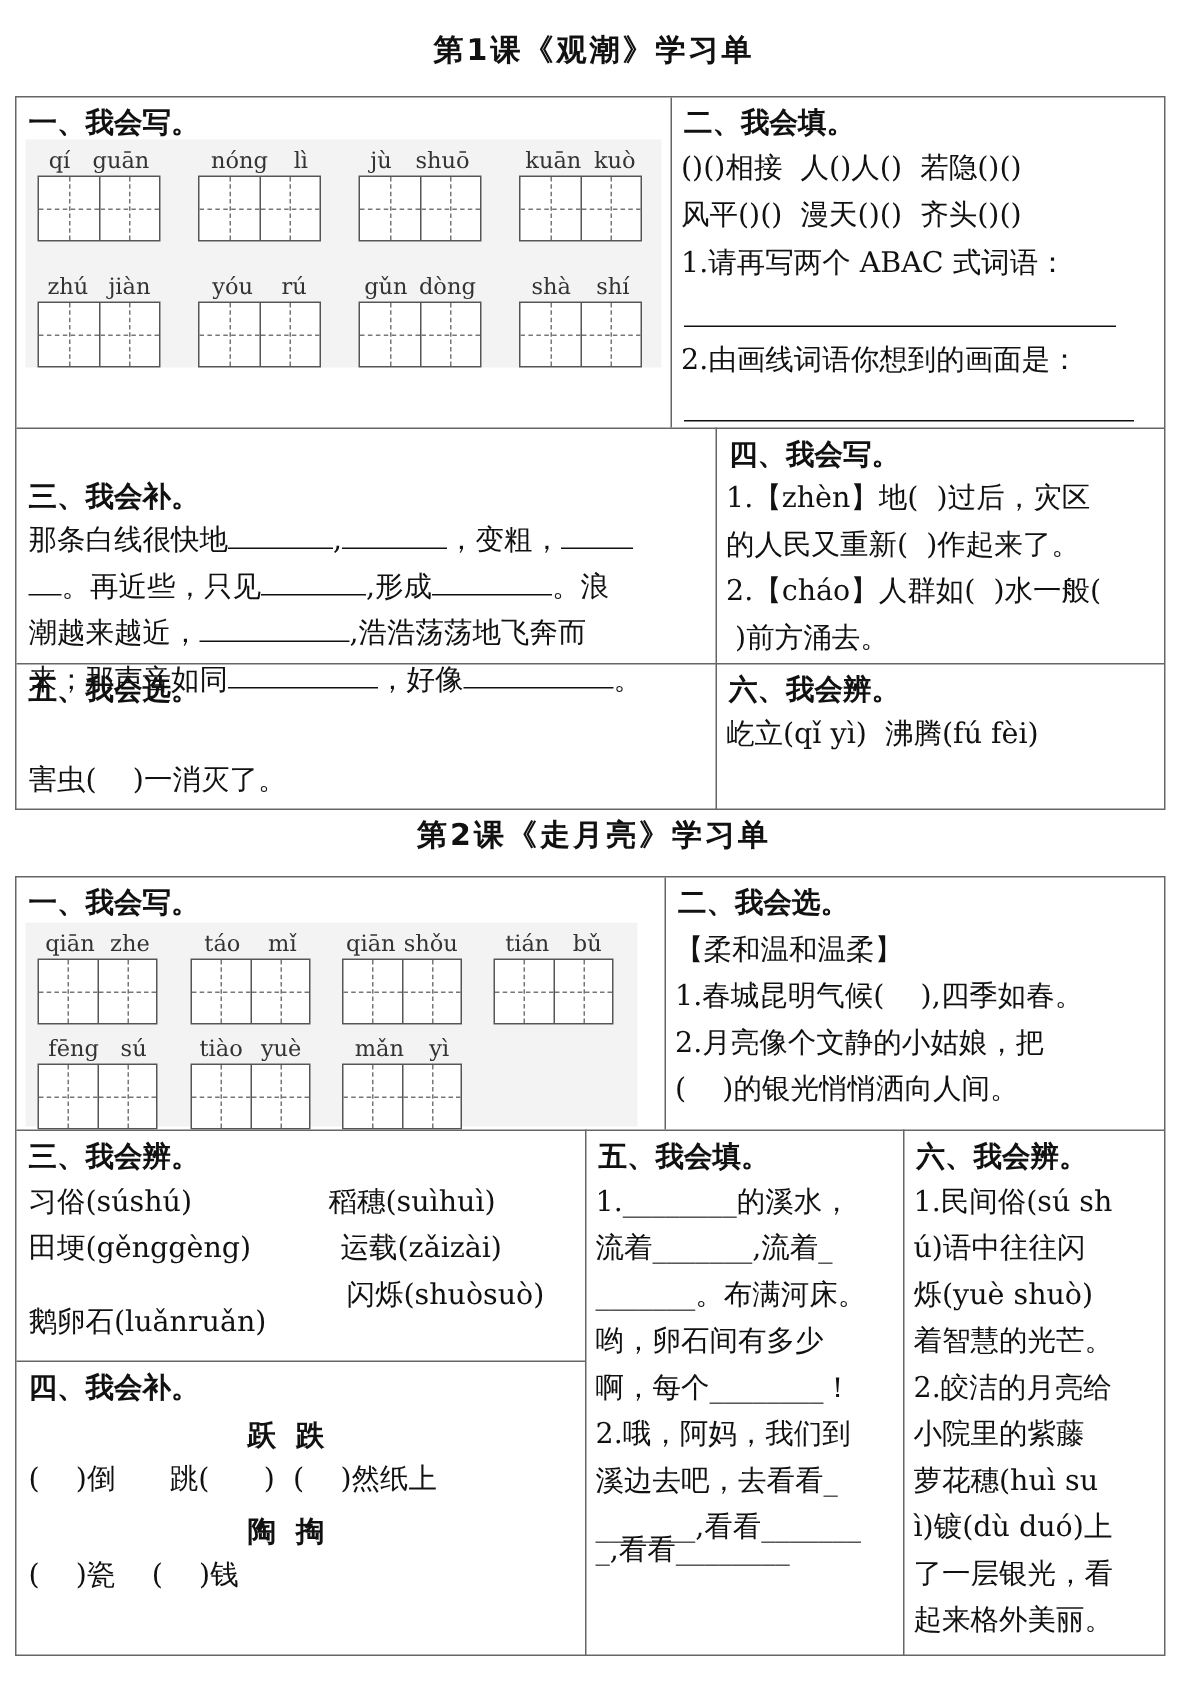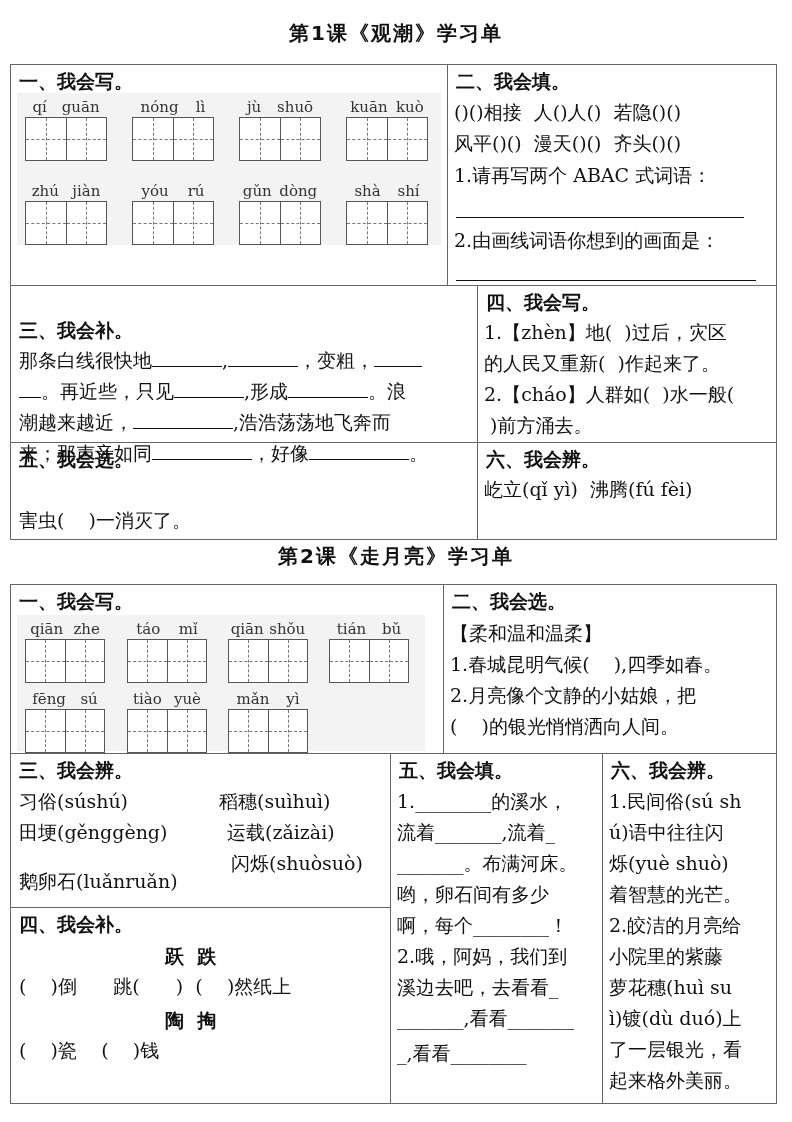--- a/index.html
+++ b/index.html
@@ -275,21 +275,21 @@
   <div class="cell" style="left:380px; top:169px; width:211px; height:350px;">
     <div class="head">五、我会填。</div>
     <div class="txt" style="left:6px; top:32px;">1.________的溪水，</div>
     <div class="txt" style="left:6px; top:63px;">流着_______,流着_</div>
     <div class="txt" style="left:6px; top:94px;">_______。布满河床。</div>
     <div class="txt" style="left:6px; top:125px;">哟，卵石间有多少</div>
     <div class="txt" style="left:6px; top:156px;">啊，每个________！</div>
     <div class="txt" style="left:6px; top:187px;">2.哦，阿妈，我们到</div>
     <div class="txt" style="left:6px; top:218px;">溪边去吧，去看看_</div>
     <div class="txt" style="left:6px; top:249px;">_______,看看_______</div>
-    <div class="txt" style="left:6px; top:284px;text-align:center;">_,看看________</div>
+    <div class="txt" style="left:6px; top:264px;text-align:center;">_,看看________</div>
   </div>
 
   <div class="cell" style="left:592px; top:169px; width:173px; height:350px;">
     <div class="head">六、我会辨。</div>
     <div class="txt" style="left:6px; top:32px;">1.民间俗(sú sh</div>
     <div class="txt" style="left:6px; top:63px;">ú)语中往往闪</div>
     <div class="txt" style="left:6px; top:94px;">烁(yuè shuò)</div>
     <div class="txt" style="left:6px; top:125px;">着智慧的光芒。</div>
     <div class="txt" style="left:6px; top:156px;">2.皎洁的月亮给</div>
     <div class="txt" style="left:6px; top:187px;">小院里的紫藤</div>

